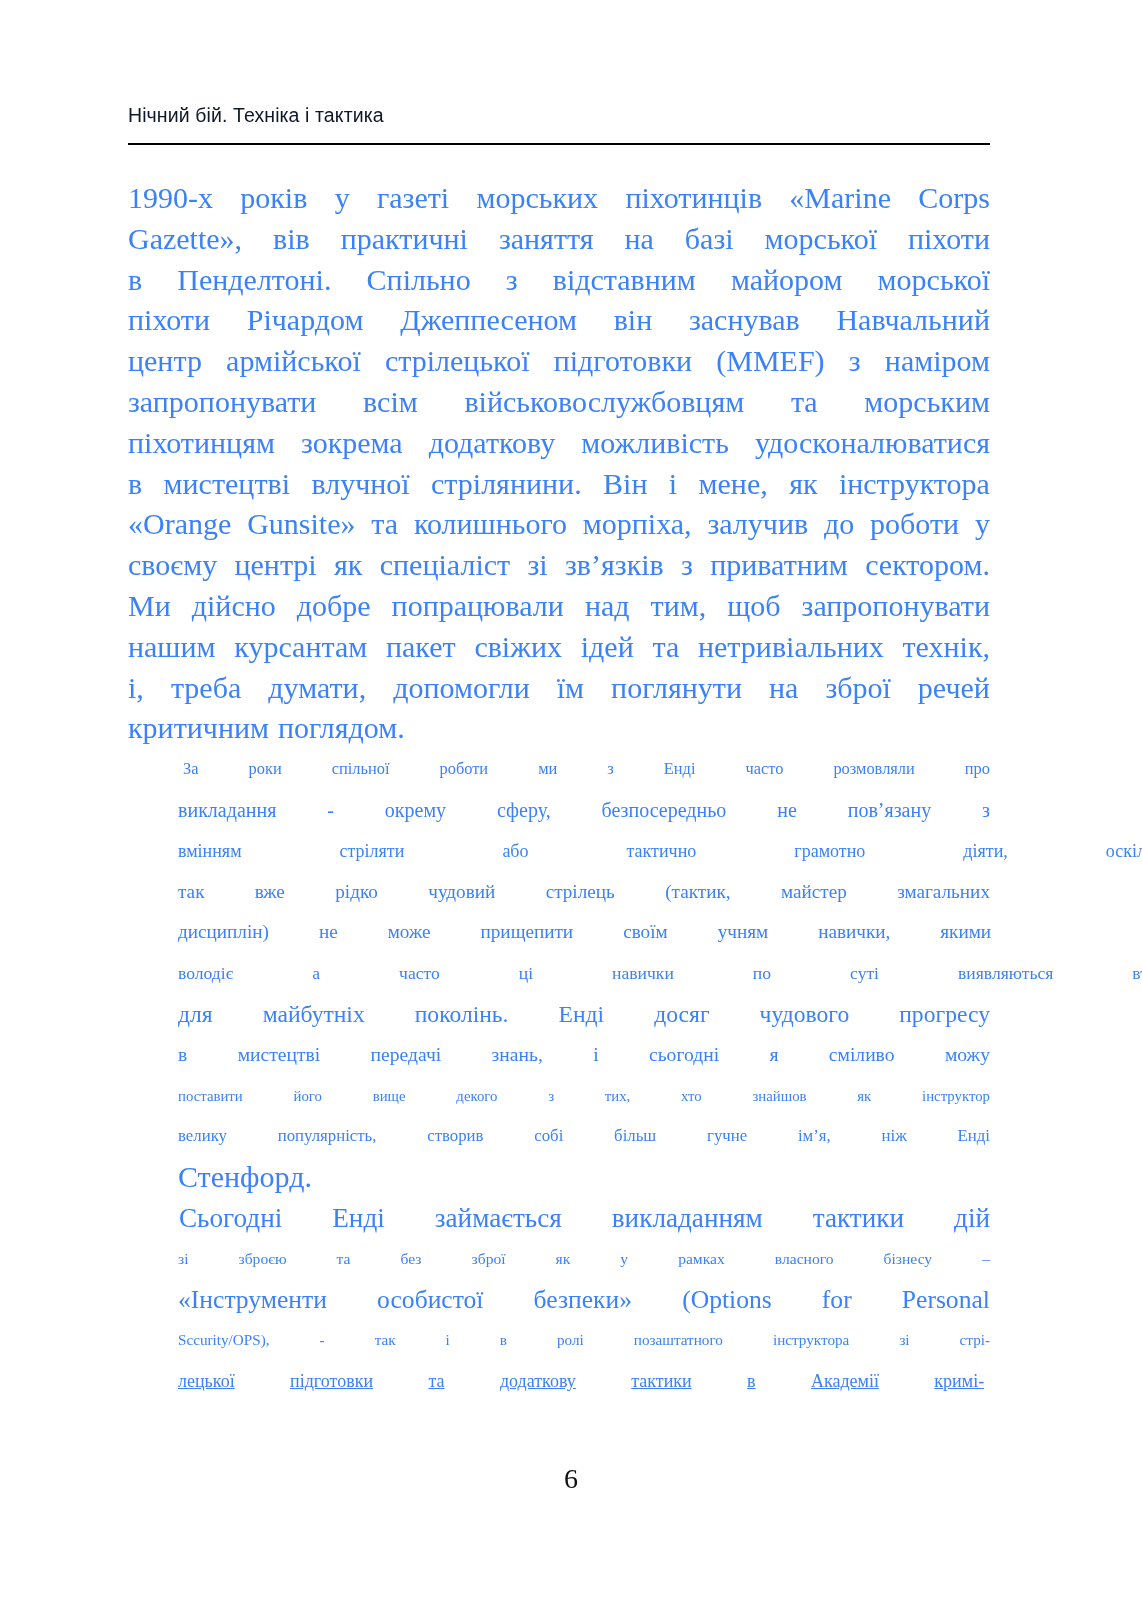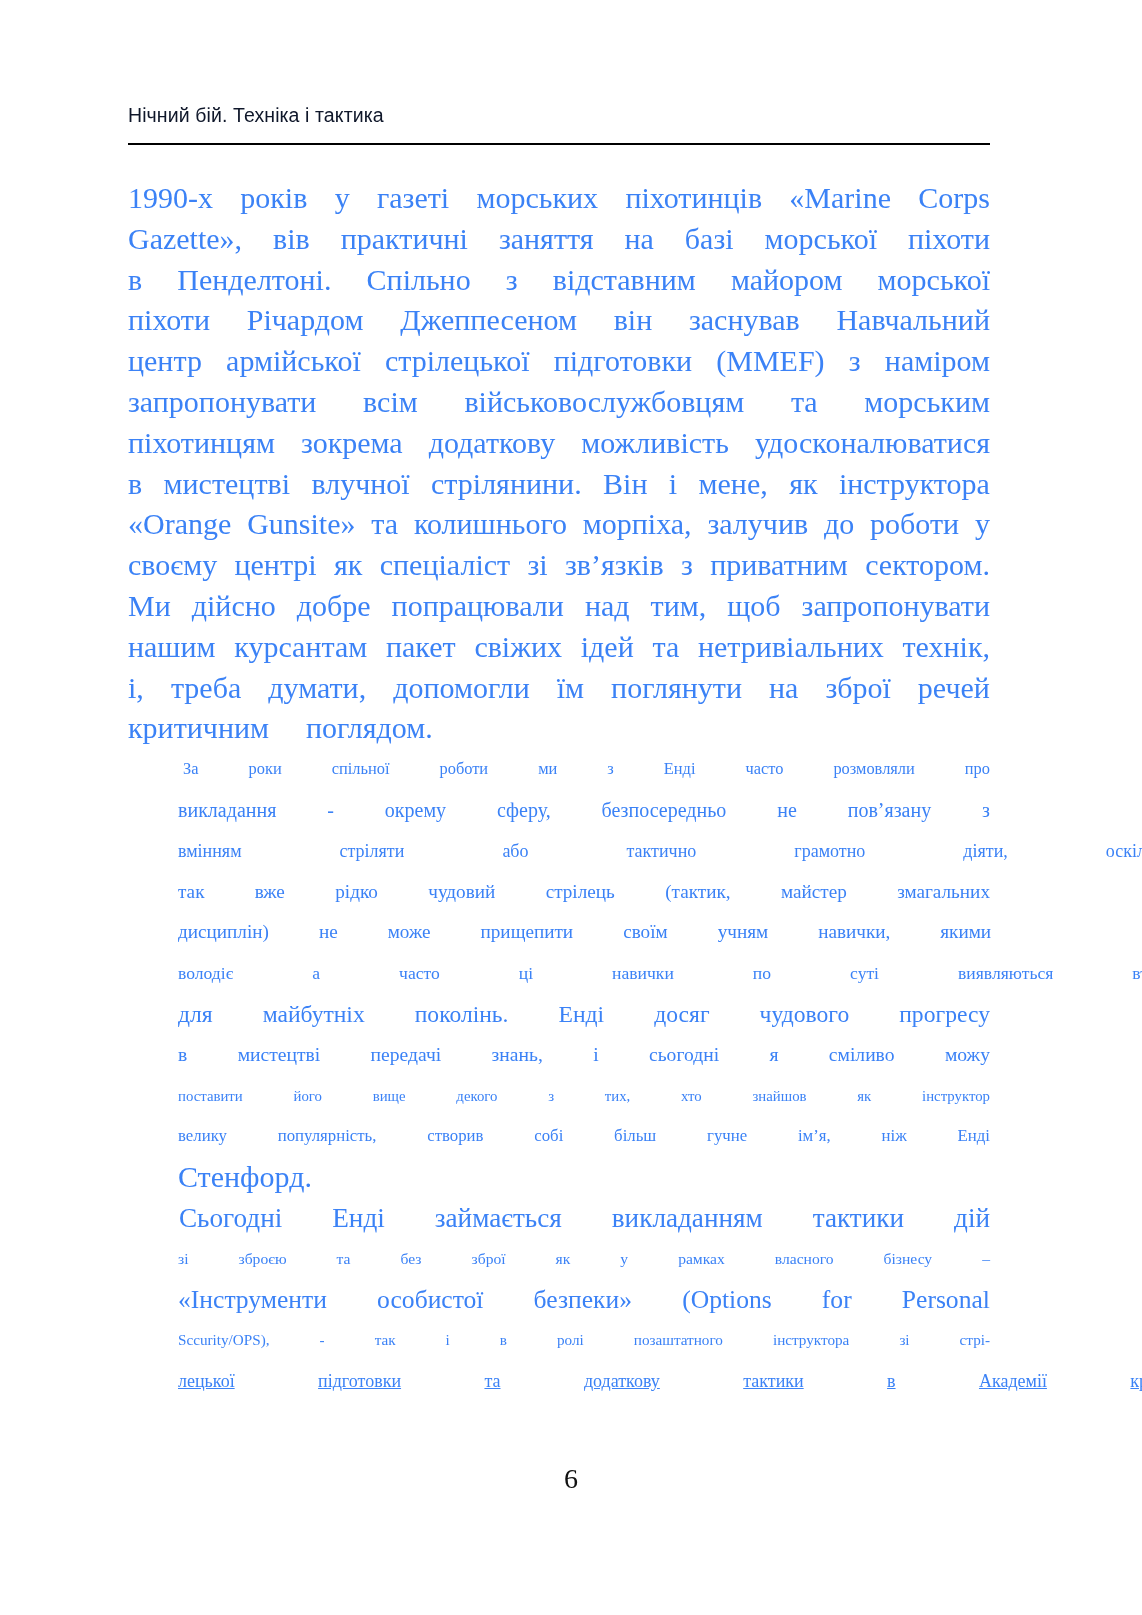--- a/index.html
+++ b/index.html
@@ -65,21 +65,20 @@
   }
 
   
   .jline {
     display: flex;
     justify-content: space-between;
     width: 100%;
   }
   .jline.last {
     justify-content: flex-start;
-    gap: 28px;
   }
   .jline .w {
     white-space: pre;
   }
   .jline.last .w + .w {
     margin-left: 0.30em;
   }
 
   
   .folio {

